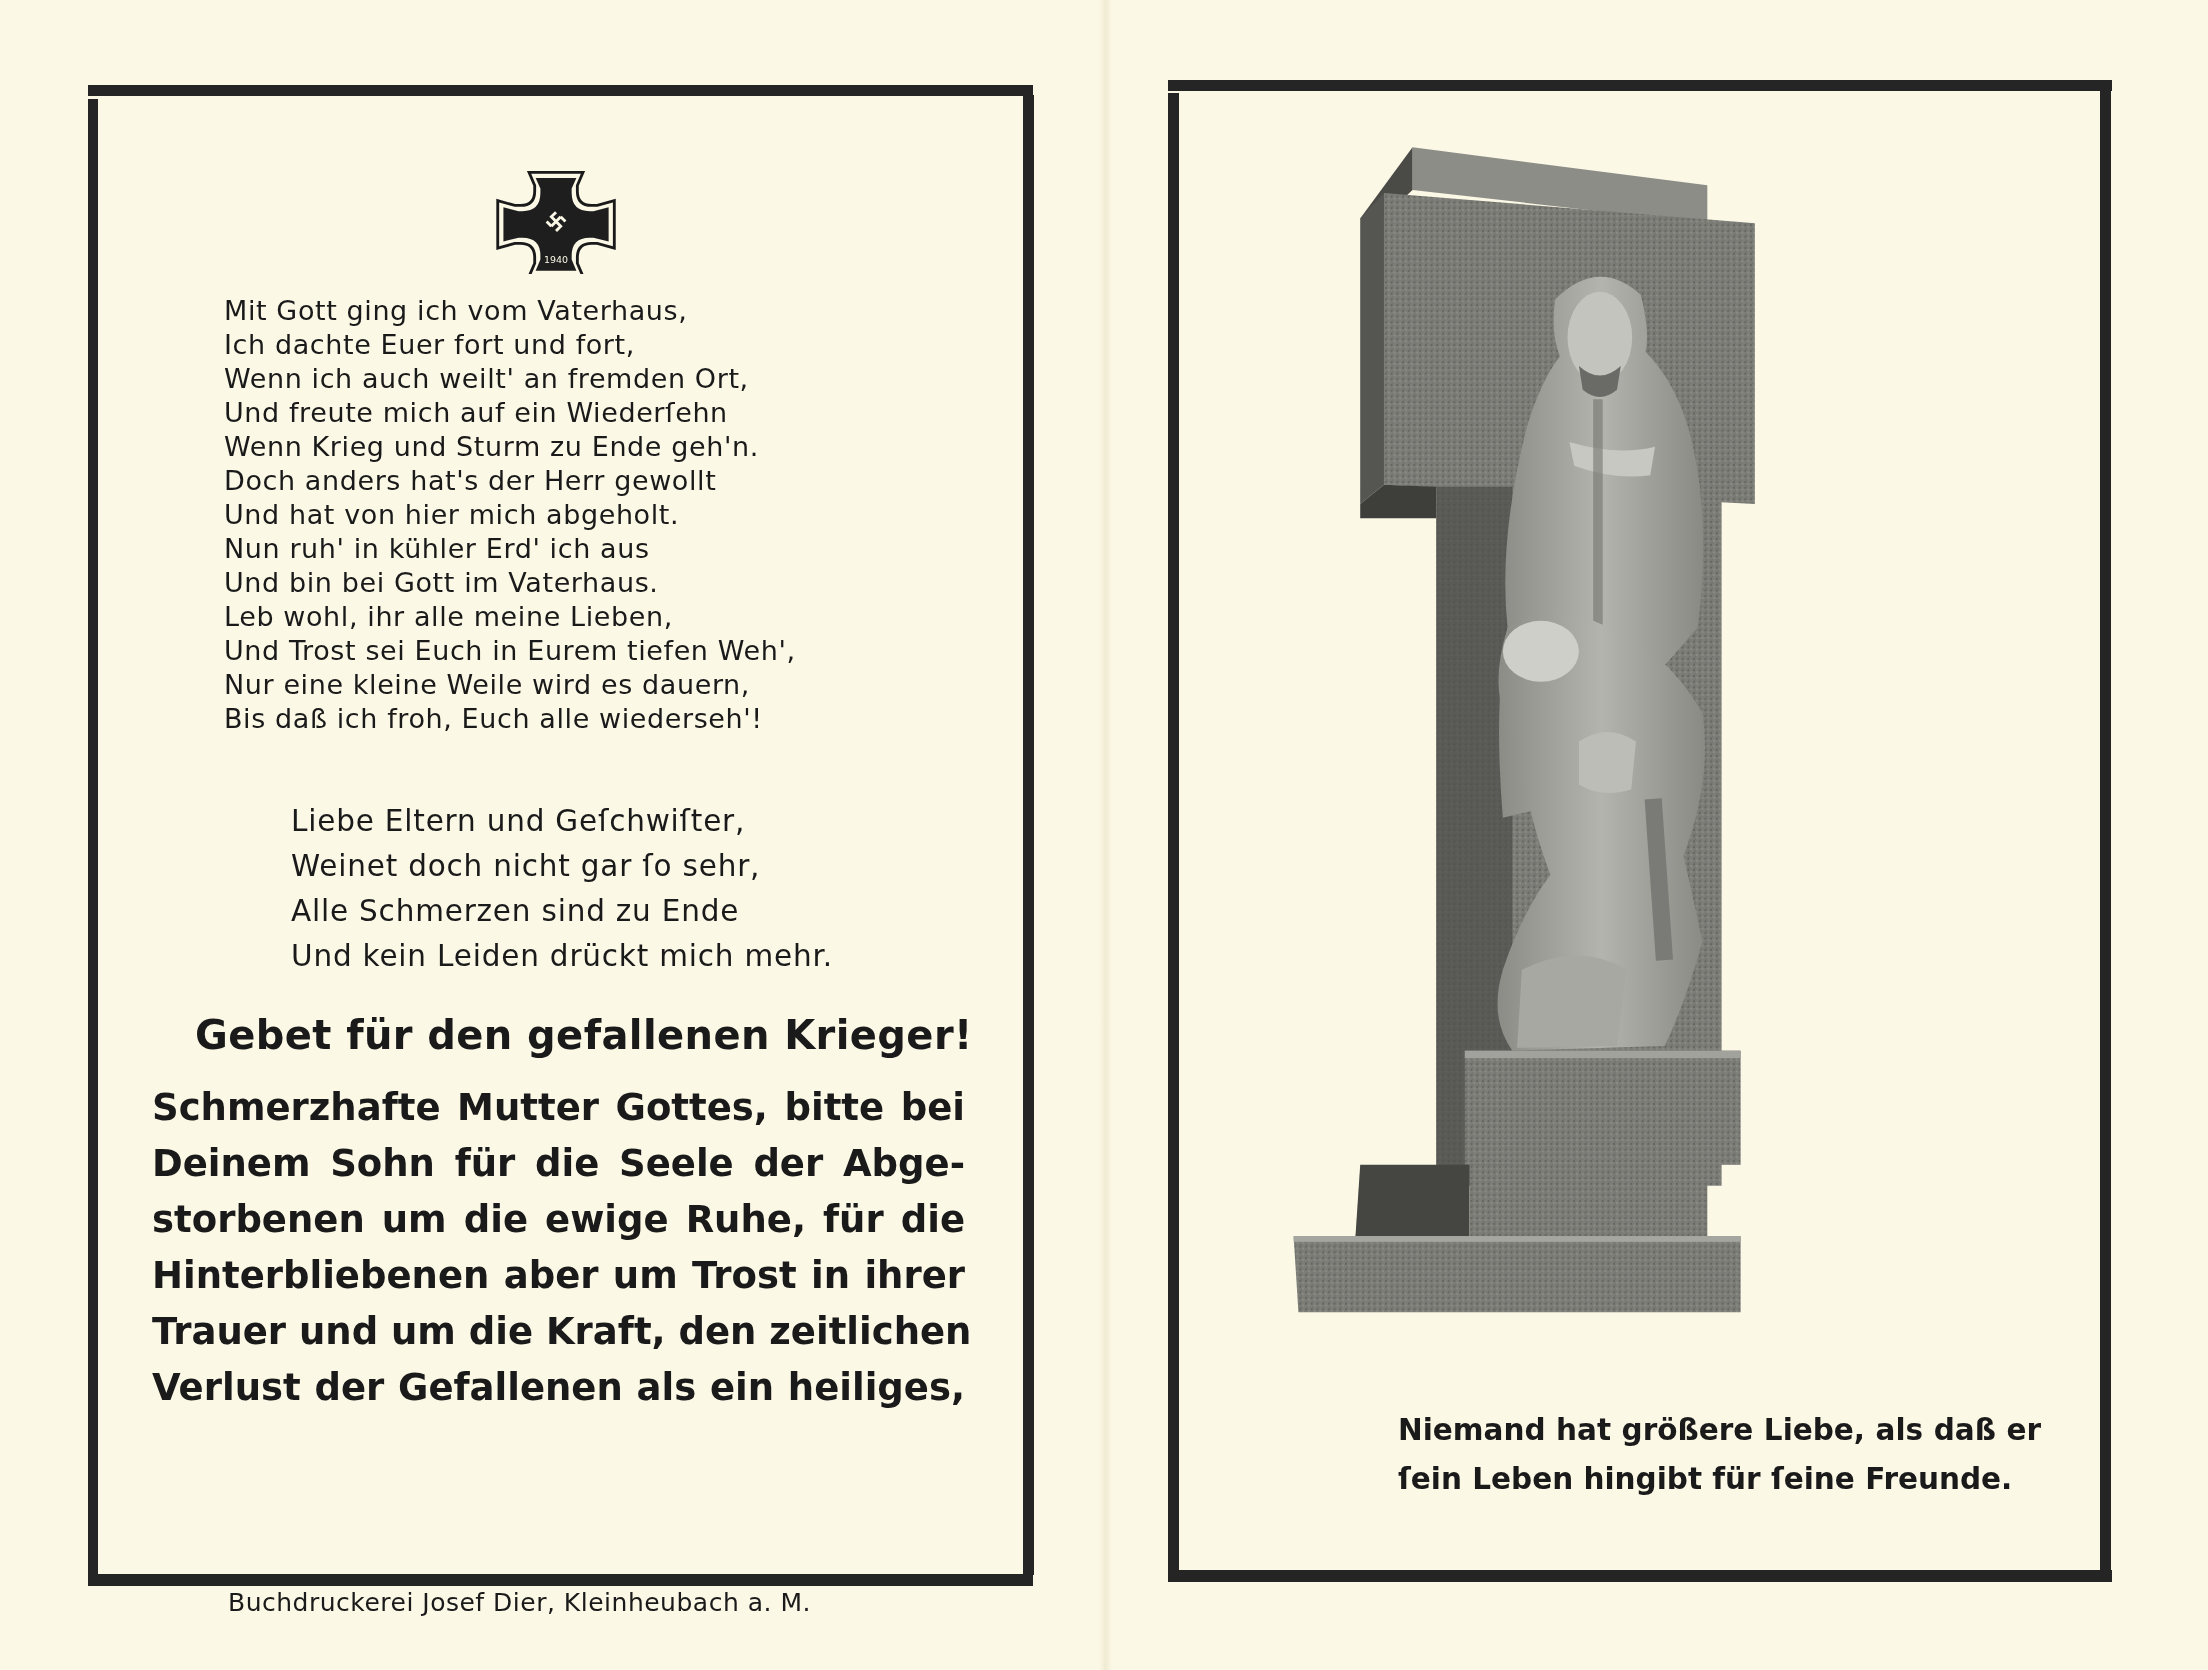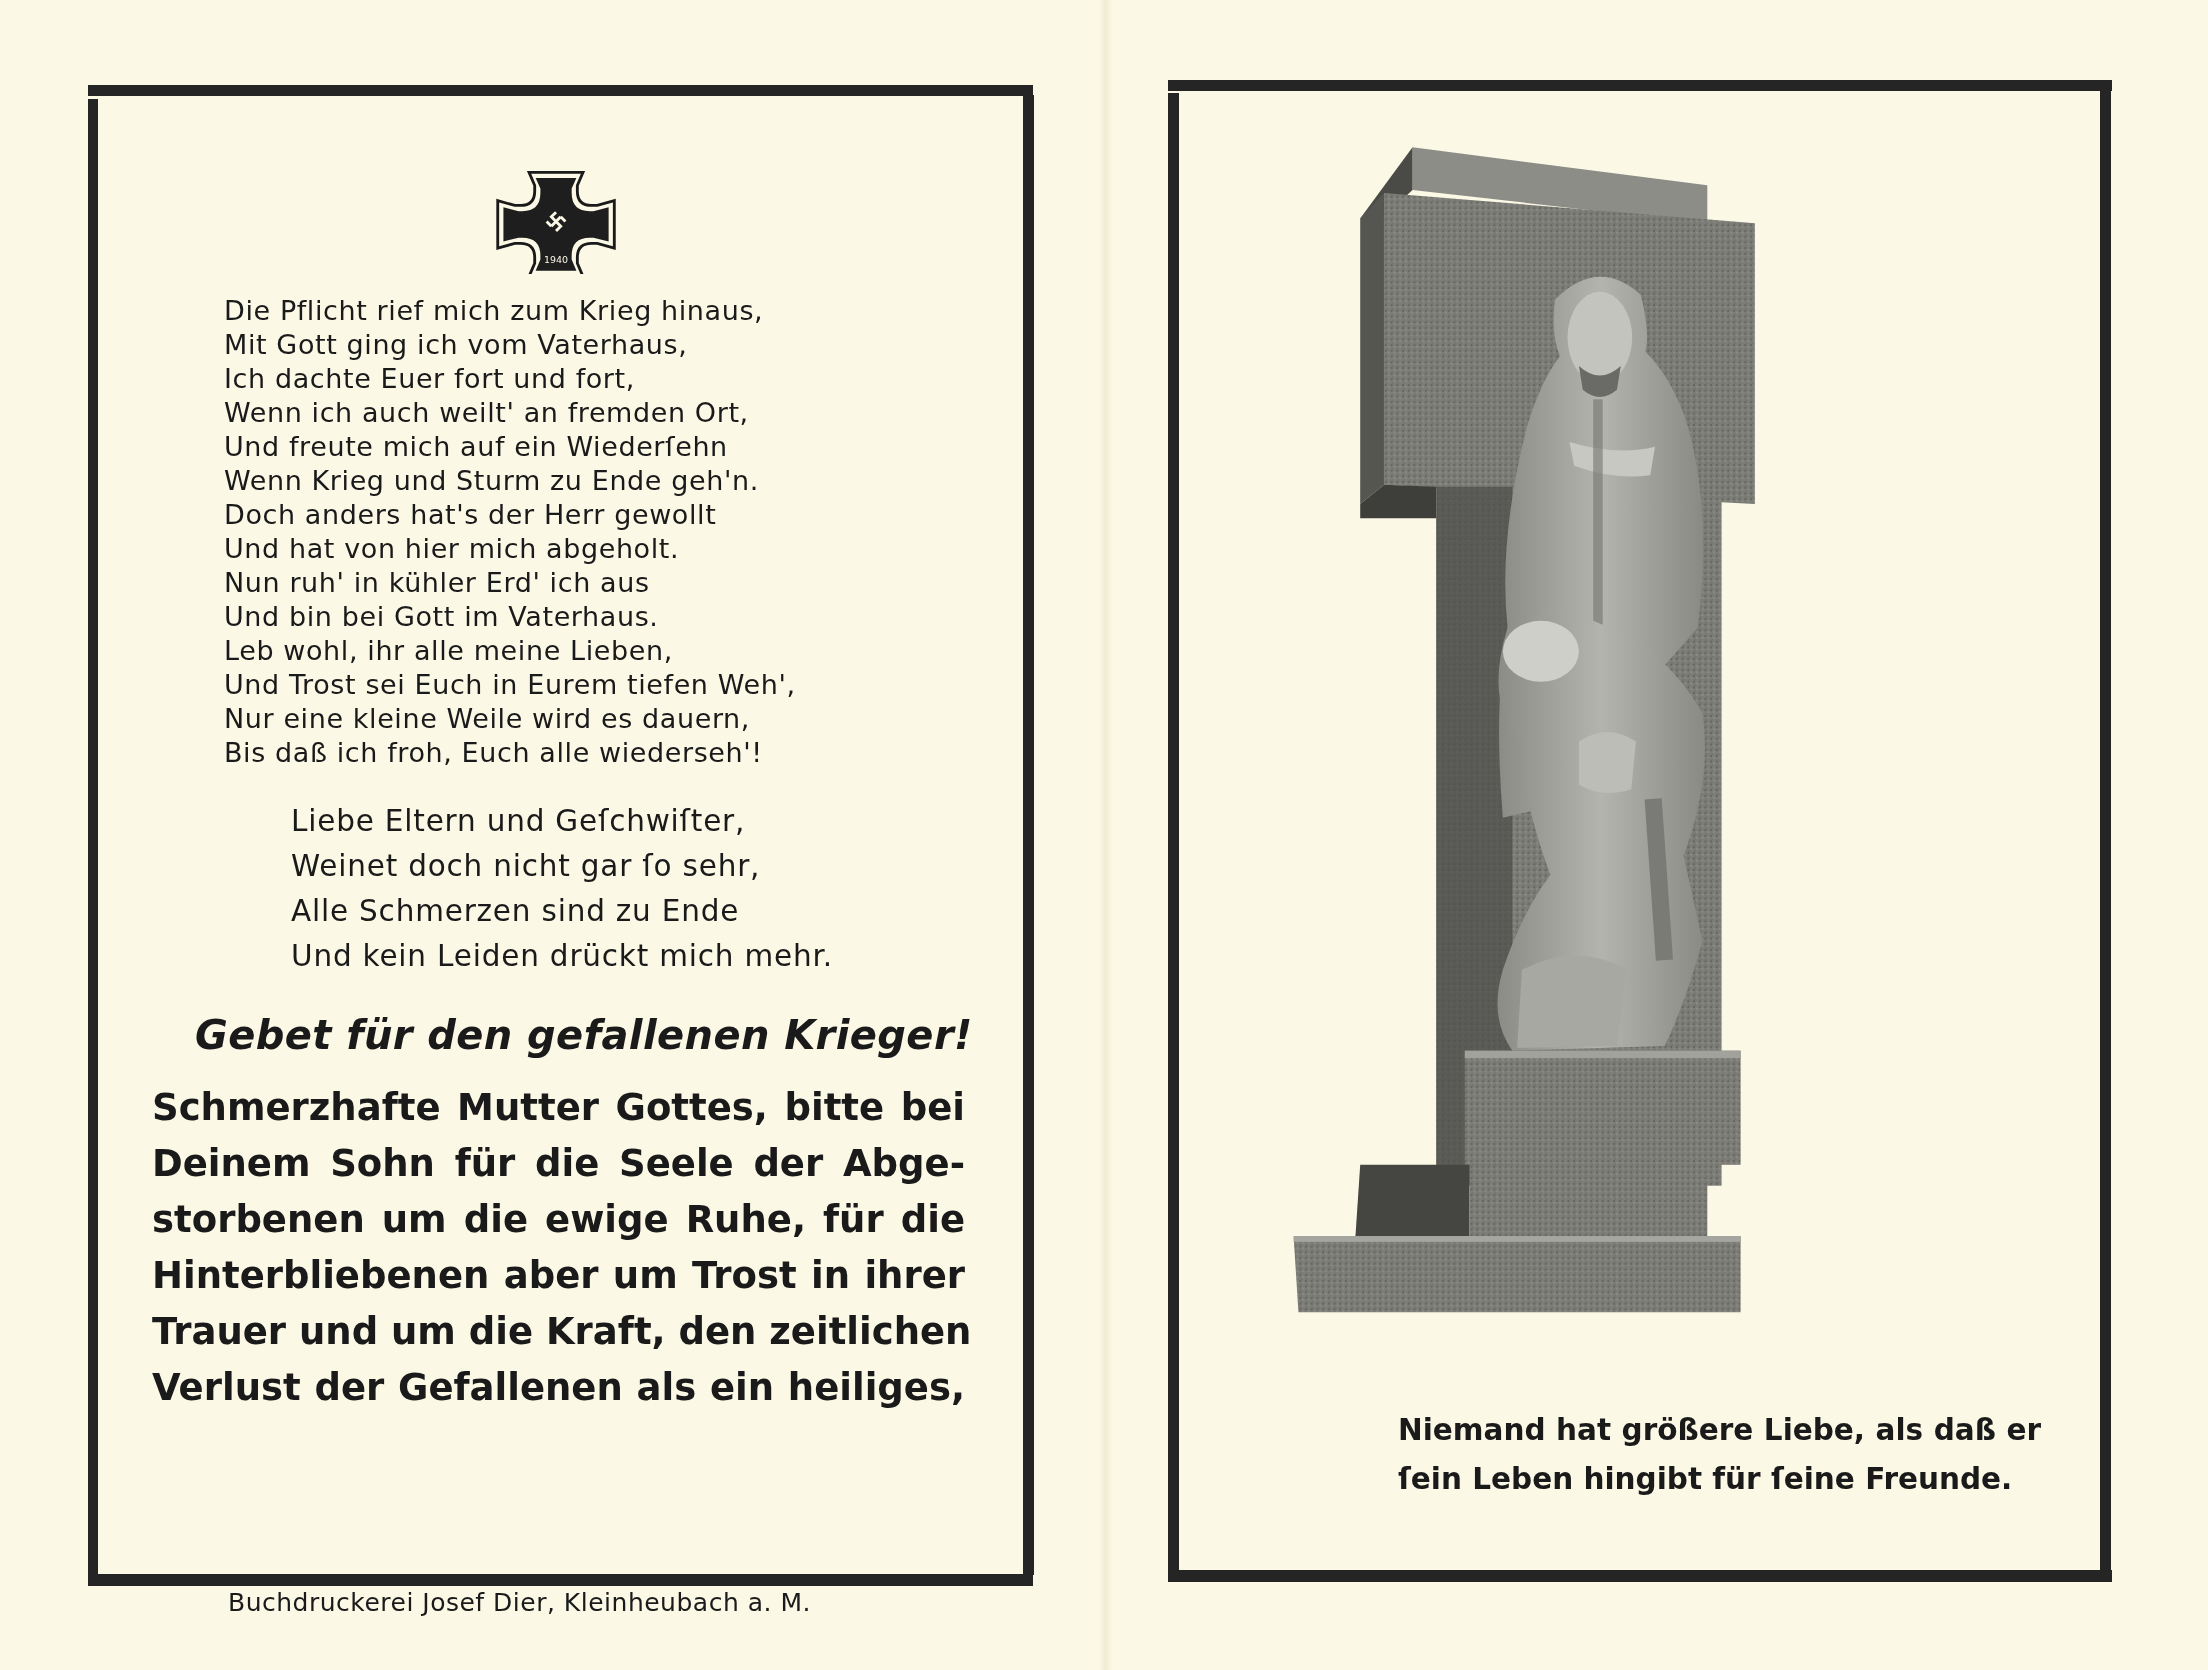--- a/index.html
+++ b/index.html
@@ -15,21 +15,21 @@
   }
   .bar { position:absolute; background:#252525; }
   .panel { position:absolute; }
 
   
   .cross-wrap { position:absolute; left:493px; top:171px; width:127px; height:103px; }
   .poem { position:absolute; left:224px; top:294px; margin:0; padding:0; list-style:none; }
   .poem li { font-size:27px; line-height:34px; height:34px; letter-spacing:0.6px; white-space:nowrap; font-weight:500; }
   .stanza2 { position:absolute; left:291px; top:799px; margin:0; padding:0; list-style:none; }
   .stanza2 li { font-size:29.5px; line-height:45px; height:45px; letter-spacing:0.8px; white-space:nowrap; }
-  .prayer-title { position:absolute; left:195px; top:1012px; font-size:40px; font-weight:bold; letter-spacing:0.4px; white-space:nowrap;font-style:italic; }
+  .prayer-title { position:absolute; left:195px; top:1012px; font-size:40px; font-weight:bold; letter-spacing:0.4px; white-space:nowrap; }
   .prayer { position:absolute; left:152px; top:1080px; width:813px; margin:0; padding:0; list-style:none; }
   .prayer li { font-size:37px; font-weight:bold; line-height:56px; height:56px; white-space:nowrap; text-align:justify; text-align-last:justify; }
   .prayer li.last { text-align-last:left; }
   .printer { position:absolute; left:228px; top:1588px; font-size:25px; letter-spacing:0.5px; white-space:nowrap; }
 
   
   .photo { position:absolute; left:1265px; top:133px; width:761px; height:1222px; }
   .quote { position:absolute; left:1370px; top:1406px; width:671px; margin:0; padding:0; list-style:none; }
   .quote li { font-size:29.5px; font-weight:bold; line-height:49px; height:49px; white-space:nowrap; text-align:justify; text-align-last:justify;margin-left:28px; }
   .quote li.last { text-align-last:left; }
@@ -56,21 +56,20 @@
           <path d="M-7 0 L-7 0"></path>
           <path d="M7 -7 L0 -7"></path>
           <path d="M-7 7 L0 7"></path>
         </g>
         <text x="63.5" y="96" font-size="10" text-anchor="middle" fill="#fbf8e6" font-family="DejaVu Sans, sans-serif">1940</text>
       </g>
     </svg>
   </div>
 
   <ul class="poem">
-    <li>Die Pflicht rief mich zum Krieg hinaus,</li>
     <li>Mit Gott ging ich vom Vaterhaus,</li>
     <li>Ich dachte Euer fort und fort,</li>
     <li>Wenn ich auch weilt' an fremden Ort,</li>
     <li>Und freute mich auf ein Wiederſehn</li>
     <li>Wenn Krieg und Sturm zu Ende geh'n.</li>
     <li>Doch anders hat's der Herr gewollt</li>
     <li>Und hat von hier mich abgeholt.</li>
     <li>Nun ruh' in kühler Erd' ich aus</li>
     <li>Und bin bei Gott im Vaterhaus.</li>
     <li>Leb wohl, ihr alle meine Lieben,</li>

